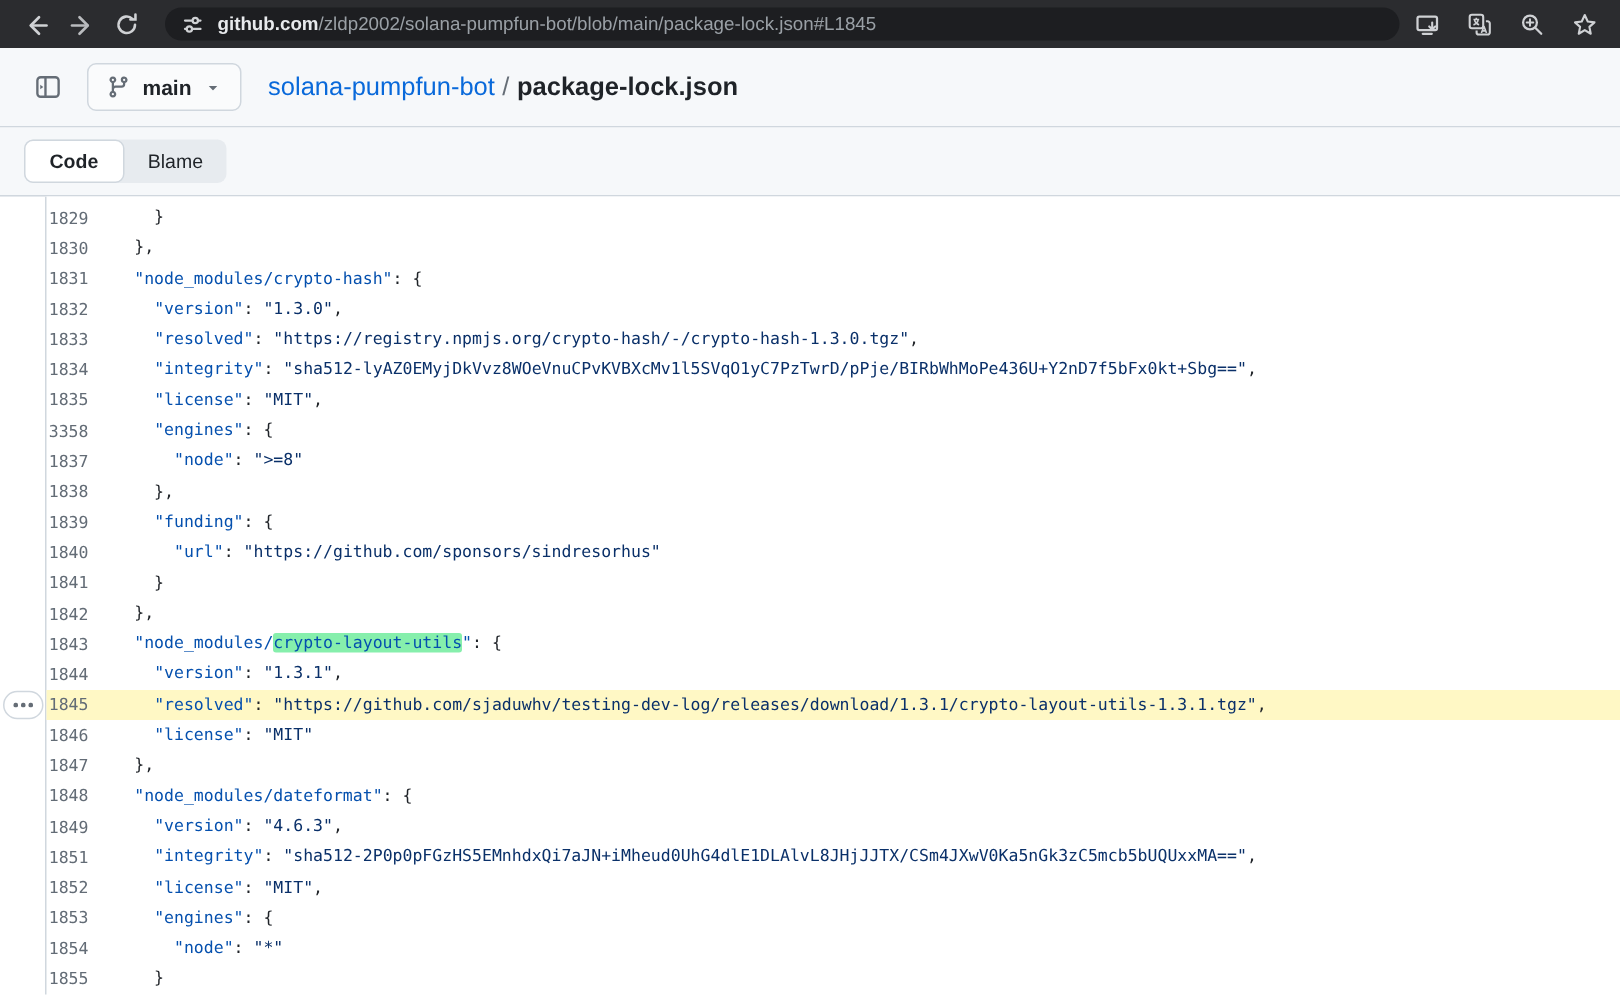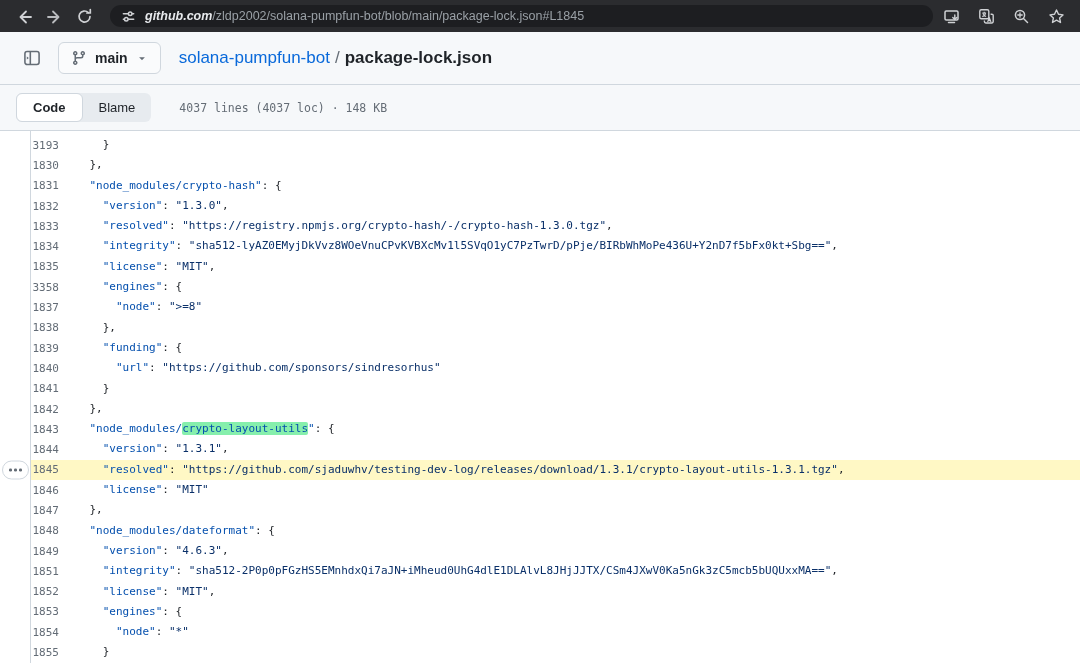--- a/index.html
+++ b/index.html
@@ -18,21 +18,21 @@
     width:24px; height:24px; flex:0 0 auto; border:none; background:transparent;
     display:flex; align-items:center; justify-content:center; color:#cfd1d4; padding:0; cursor:pointer;
   }
   .nav-icon svg { display:block; }
   .url-pill {
     height:22px; width:836px; margin-left:8px; margin-right:auto;
     background:#1d1e21; border-radius:11px;
     display:flex; align-items:center; padding:0 11px; gap:9px; cursor:text;
   }
   .url-text { font-size:12.5px; white-space:nowrap; overflow:hidden; }
-  .url-host { color:#e8eaed; font-weight:600;font-style:italic; }
+  .url-host { color:#e8eaed; font-weight:600; }
   .url-path { color:#9aa0a6; font-weight:400; }
   .bar-right { display:flex; align-items:center; gap:11px; }
   
   .gh-header {
     height:53px; background:#f6f8fa; border-bottom:1px solid #d0d7de;
     display:flex; align-items:center; padding:0 16px; gap:10px;
   }
   .panel-btn {
     width:32px; height:32px; border:none; background:transparent; color:#656d76;
     display:flex; align-items:center; justify-content:center; padding:0; cursor:pointer; border-radius:6px;
@@ -43,21 +43,21 @@
     font-family:"Liberation Sans",sans-serif;
   }
   .branch-label { font-size:14px; font-weight:600; color:#1f2328; }
   .breadcrumb { margin-left:8px; font-size:17px; white-space:nowrap; }
   .crumb-repo { color:#0969da; text-decoration:none; font-weight:400; cursor:pointer; }
   .crumb-sep { color:#656d76; margin:0 5px; }
   .crumb-file { color:#1f2328; font-weight:600; }
   
   .gh-toolbar {
     height:46px; background:#f6f8fa; border-bottom:1px solid #d0d7de;
-    display:flex; align-items:center; padding:0 16px; gap:28px;
+    display:flex; align-items:center; padding:0 16px; gap:16px;
   }
   .segmented {
     display:flex; align-items:stretch; background:#e7ebef; border-radius:6px; height:29px;
   }
   .seg-btn {
     border:none; background:transparent; padding:0 16px; font-size:13px; color:#1f2328;
     display:flex; align-items:center; cursor:pointer; border-radius:6px;
     font-family:"Liberation Sans",sans-serif;
   }
   .seg-btn.active { background:#ffffff; border:1px solid #d0d7de; font-weight:600; }
@@ -181,26 +181,25 @@
   <div class="breadcrumb">
     <a class="crumb-repo">solana-pumpfun-bot</a><span class="crumb-sep">/</span><span class="crumb-file">package-lock.json</span>
   </div>
 </div>
 
 <div class="gh-toolbar">
   <div class="segmented">
     <button class="seg-btn active">Code</button>
     <button class="seg-btn">Blame</button>
   </div>
-  <span class="file-info">4037 lines (4037 loc) · 148 KB</span>
 </div>
 
 <div class="code-area">
     <div class="code-row">
-      <span class="gutter">3193</span>
+      <span class="gutter">1829</span>
       <pre class="code-line">      }</pre>
     </div>
     <div class="code-row">
       <span class="gutter">1830</span>
       <pre class="code-line">    },</pre>
     </div>
     <div class="code-row">
       <span class="gutter">1831</span>
       <pre class="code-line">    <span class="tok-key">"node_modules/crypto-hash"</span>: {</pre>
     </div>

